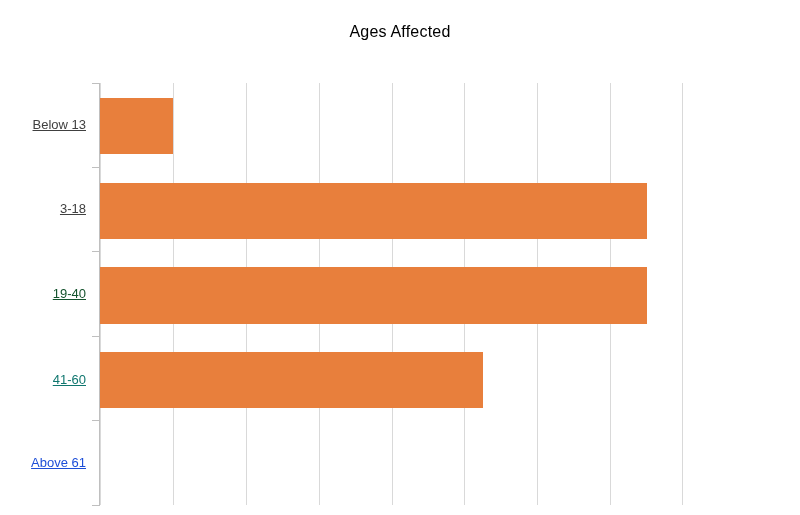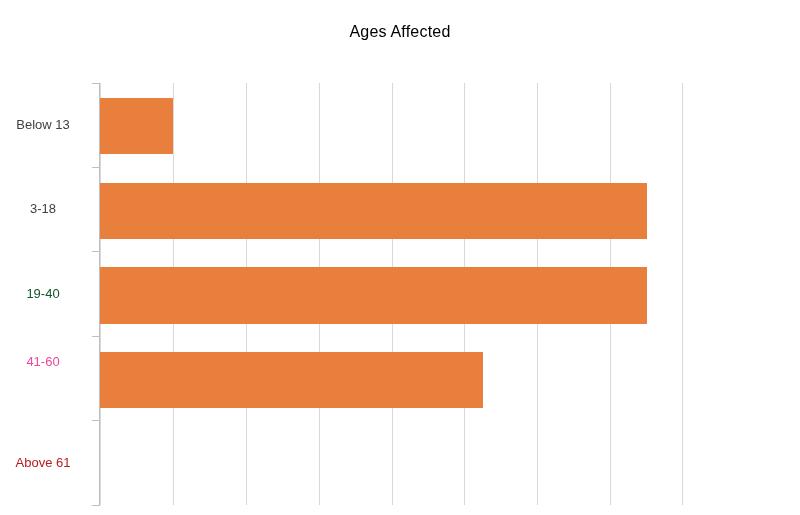--- a/index.html
+++ b/index.html
@@ -79,24 +79,25 @@
     position: absolute;
     left: 0;
     background: #e87f3c;
   }
 
   
   .cat-label {
     position: absolute;
     left: 0;
     width: 86px;
-    text-align: center;
+    text-align: right;
     font-size: 13px;
     color: #404040;
     line-height: 16px;
+    text-decoration: underline;
   }
 </style>
 </head>
 <body>
 
 <div id="chart-root" style="background: rgb(255, 255, 255);">
 
   <div id="chart-title">Ages Affected</div>
 
   <div id="value-axis-line" style="background: rgb(191, 191, 191);"></div>
@@ -122,16 +123,16 @@
     <div class="bar" style="top: 15px; height: 56px; width: 73px; background: rgb(232, 127, 60);"></div>
     <div class="bar" style="top: 100px; height: 56px; width: 547px; background: rgb(232, 127, 60);"></div>
     <div class="bar" style="top: 184px; height: 57px; width: 547px; background: rgb(232, 127, 60);"></div>
     <div class="bar" style="top: 269px; height: 56px; width: 383px; background: rgb(232, 127, 60);"></div>
 
   </div>
 
   <div class="cat-label" style="top: 117px; color: rgb(64, 64, 64);">Below 13</div>
   <div class="cat-label" style="top: 201px; color: rgb(64, 64, 64);">3-18</div>
   <div class="cat-label" style="top: 286px; color: #14532d;">19-40</div>
-  <div class="cat-label" style="top: 354px; color: #ec4899;">41-60</div>
-  <div class="cat-label" style="top: 455px; color: #b91c1c;">Above 61</div>
+  <div class="cat-label" style="top: 372px; color: #0f766e;">41-60</div>
+  <div class="cat-label" style="top: 455px; color: #1d4ed8;">Above 61</div>
 
 </div>
 
 </body></html>

